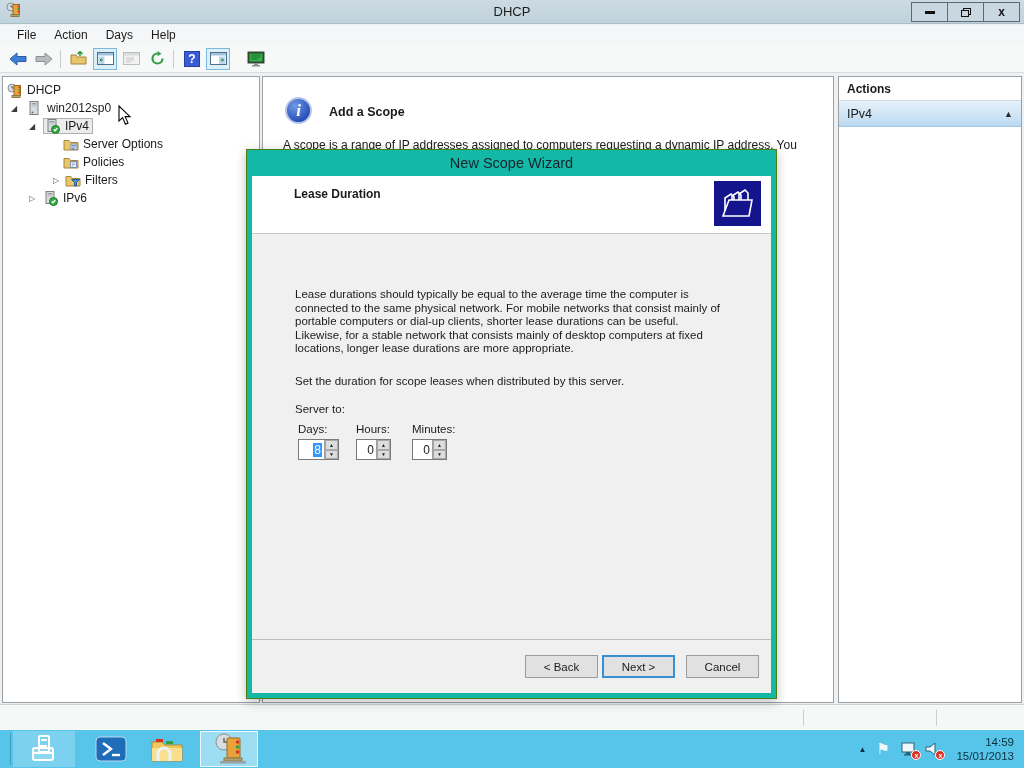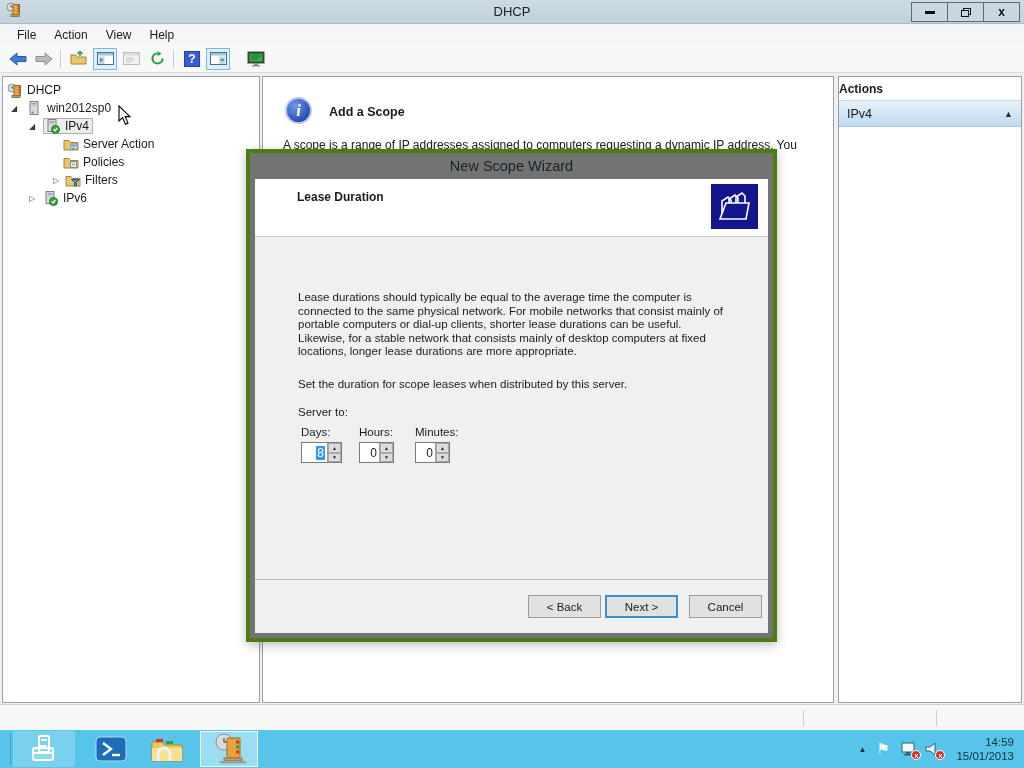--- a/index.html
+++ b/index.html
@@ -49,36 +49,36 @@
   
   .infocircle { position:absolute; left:22px; top:20px; width:27px; height:27px; border-radius:50%;
     background:radial-gradient(circle at 35% 30%, #6f9ae8, #2a50b8 70%); border:2px solid #b9c6e8;
     color:#fff; font-family:"Liberation Serif", serif; font-style:italic; font-weight:bold; font-size:17px;
     display:flex; align-items:center; justify-content:center; }
   .add-scope-h { position:absolute; left:66px; top:28px; font-weight:bold; font-size:12.5px; }
   .clipped-line { position:absolute; left:20px; top:61px; width:540px; height:12px; overflow:hidden; font-size:12px; color:#1b1b1b; }
 
   
   .act-header { height:24px; border-bottom:1px solid #d5d8da; display:flex; align-items:center;
-    font-weight:bold; font-size:12px; }
+    padding-left:8px; font-weight:bold; font-size:12px; }
   .act-group { height:26px; background:linear-gradient(#e6f2fb,#bcd9f0); border-bottom:1px solid #a3c7e4;
     display:flex; align-items:center; padding:0 8px; font-size:12.5px; }
   .act-group .sp { flex:1; }
   .act-item { height:24px; display:flex; align-items:center; padding:0 8px 0 34px; font-size:12px; }
   .act-item .sp { flex:1; }
   .tri { font-size:9px; color:#2b2b2b; }
 
   
   .statusbar { position:absolute; left:0; top:704px; width:1024px; height:26px; background:#f6f7f7;
     border-top:1px solid #d0d3d5; }
   .statusbar .vdiv { position:absolute; top:5px; width:1px; height:16px; background:#cfcfcf; }
 
   
-  .wizard { position:absolute; left:246px; top:149px; width:531px; height:493px;
-    background:#737373; border:4px solid #4d7c0f; box-shadow:0 3px 10px rgba(0,0,0,.25); }
+  .wizard { position:absolute; left:246px; top:149px; width:531px; height:550px;
+    background:#14b8a6; border:1px solid #4d7c0f; box-shadow:0 3px 10px rgba(0,0,0,.25); }
   .wiz-title { height:26px; display:flex; align-items:center; justify-content:center;
     font-size:14.5px; color:#17242c; }
   .wiz-inner { position:absolute; left:5px; right:5px; top:26px; bottom:5px; background:#f0f0f0; }
   .wiz-head { position:absolute; left:0; right:0; top:0; height:58px; background:#fff;
     border-bottom:1px solid #c8c8c8; }
   .wiz-head h1 { position:absolute; left:26px; top:11px; font-size:12px; font-weight:bold;margin-left:16px; }
   .wiz-head p { position:absolute; left:42px; top:27px; font-size:11.5px; width:420px; }
   .wiz-icon { position:absolute; right:10px; top:5px; width:47px; height:45px; background:#14148c;
     display:flex; align-items:center; justify-content:center; }
   .wiz-body { position:absolute; left:0; right:0; top:59px; bottom:54px;margin-top:33px; }
@@ -144,21 +144,21 @@
       </div>
     <div class="winbtn">
         <span>x</span>
       </div>
   </div>
 </div>
 
 <div class="menubar">
   <span class="menuitem">File</span>
   <span class="menuitem">Action</span>
-  <span class="menuitem">View</span>
+  <span class="menuitem">Days</span>
   <span class="menuitem">Help</span>
 </div>
 
 <div class="toolbar">
   <span class="tbtn" style="margin-left:6px">
     <svg width="18" height="14">
         <path d="M8 1 L1 7 L8 13 L8 9.5 L17 9.5 L17 4.5 L8 4.5 Z" fill="#3f7ed6" stroke="#2a5ca8"></path>
       </svg>
   </span>
   <span class="tbtn">
@@ -263,21 +263,21 @@
   </div>
 
   <div class="trow" style="top:58px;left:60px">
     <span class="tico">
       <svg width="16" height="14">
           <path d="M1 3.5 L6 3.5 L7.5 5.5 L15 5.5 L15 13 L1 13 Z" fill="#e8c66a" stroke="#a8843c"></path>
           <rect x="8" y="7" width="6" height="5.5" fill="#eef3f8" stroke="#7a8fa8"></rect>
           <path d="M9 8.5 h4 M9 10 h4 M9 11.5 h2.5" stroke="#4a78b8" stroke-width="0.8"></path>
         </svg>
     </span>
-    <span class="tlabel">Server Action</span>
+    <span class="tlabel">Server Options</span>
   </div>
 
   <div class="trow" style="top:76px;left:60px">
     <span class="tico">
       <svg width="16" height="14">
           <path d="M1 3.5 L6 3.5 L7.5 5.5 L15 5.5 L15 13 L1 13 Z" fill="#e8c66a" stroke="#a8843c"></path>
           <rect x="7.5" y="6.5" width="6" height="6" fill="#f5f7fa" stroke="#7a8fa8"></rect>
           <path d="M8.8 8 h3.5 M8.8 9.5 h3.5 M8.8 11 h2" stroke="#8aa0b8" stroke-width="0.8"></path>
         </svg>
     </span>

